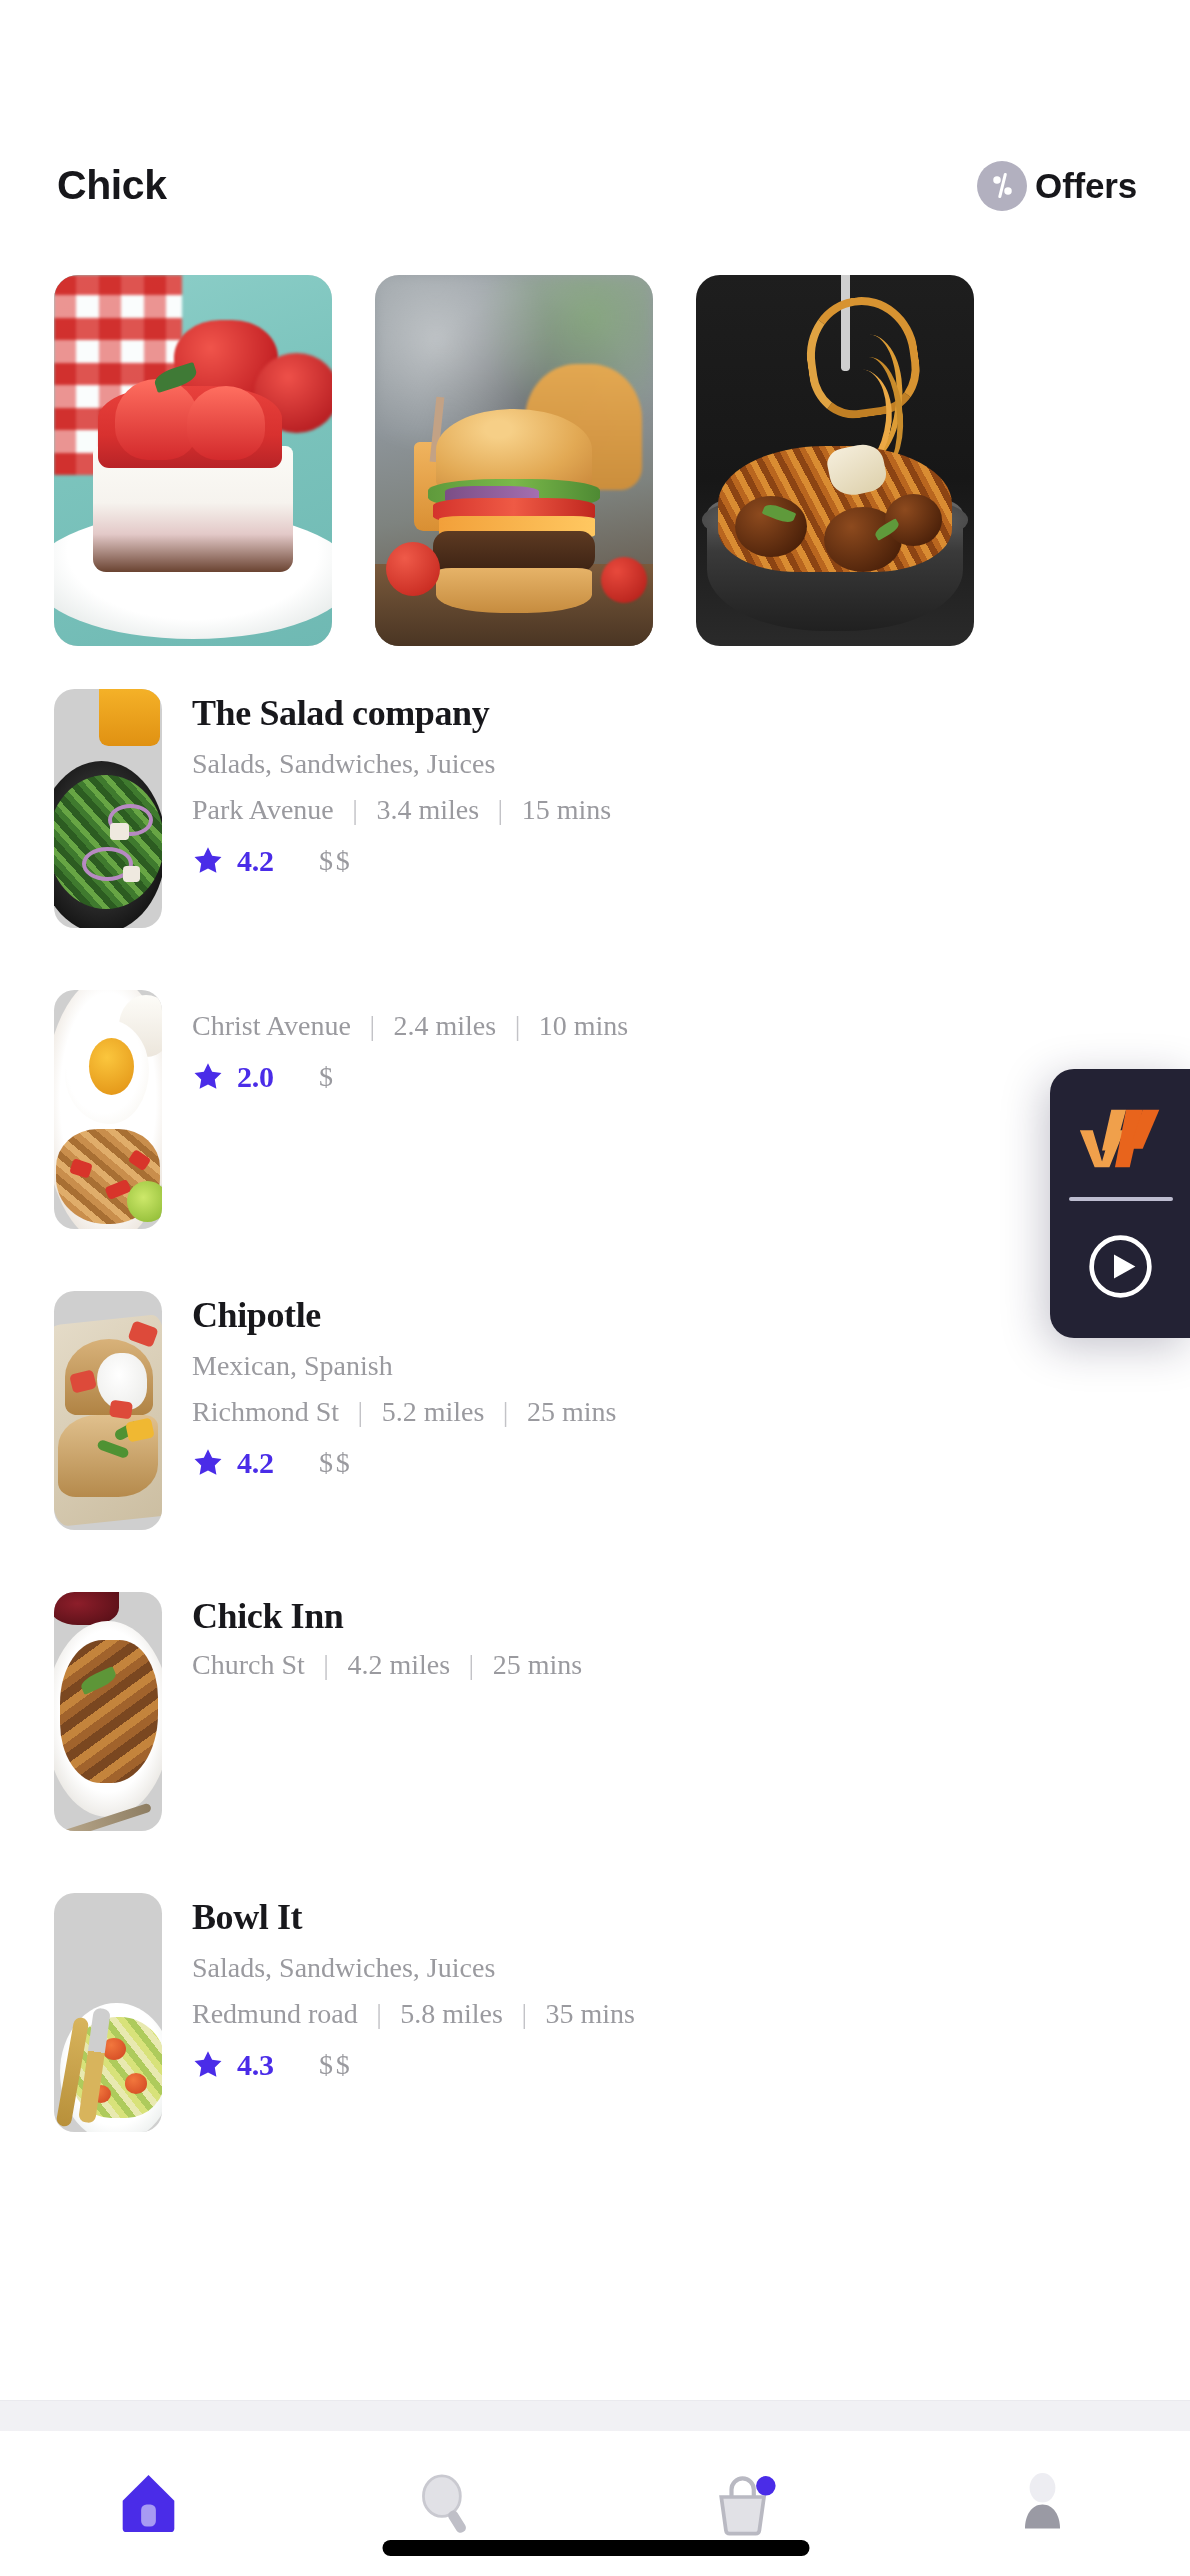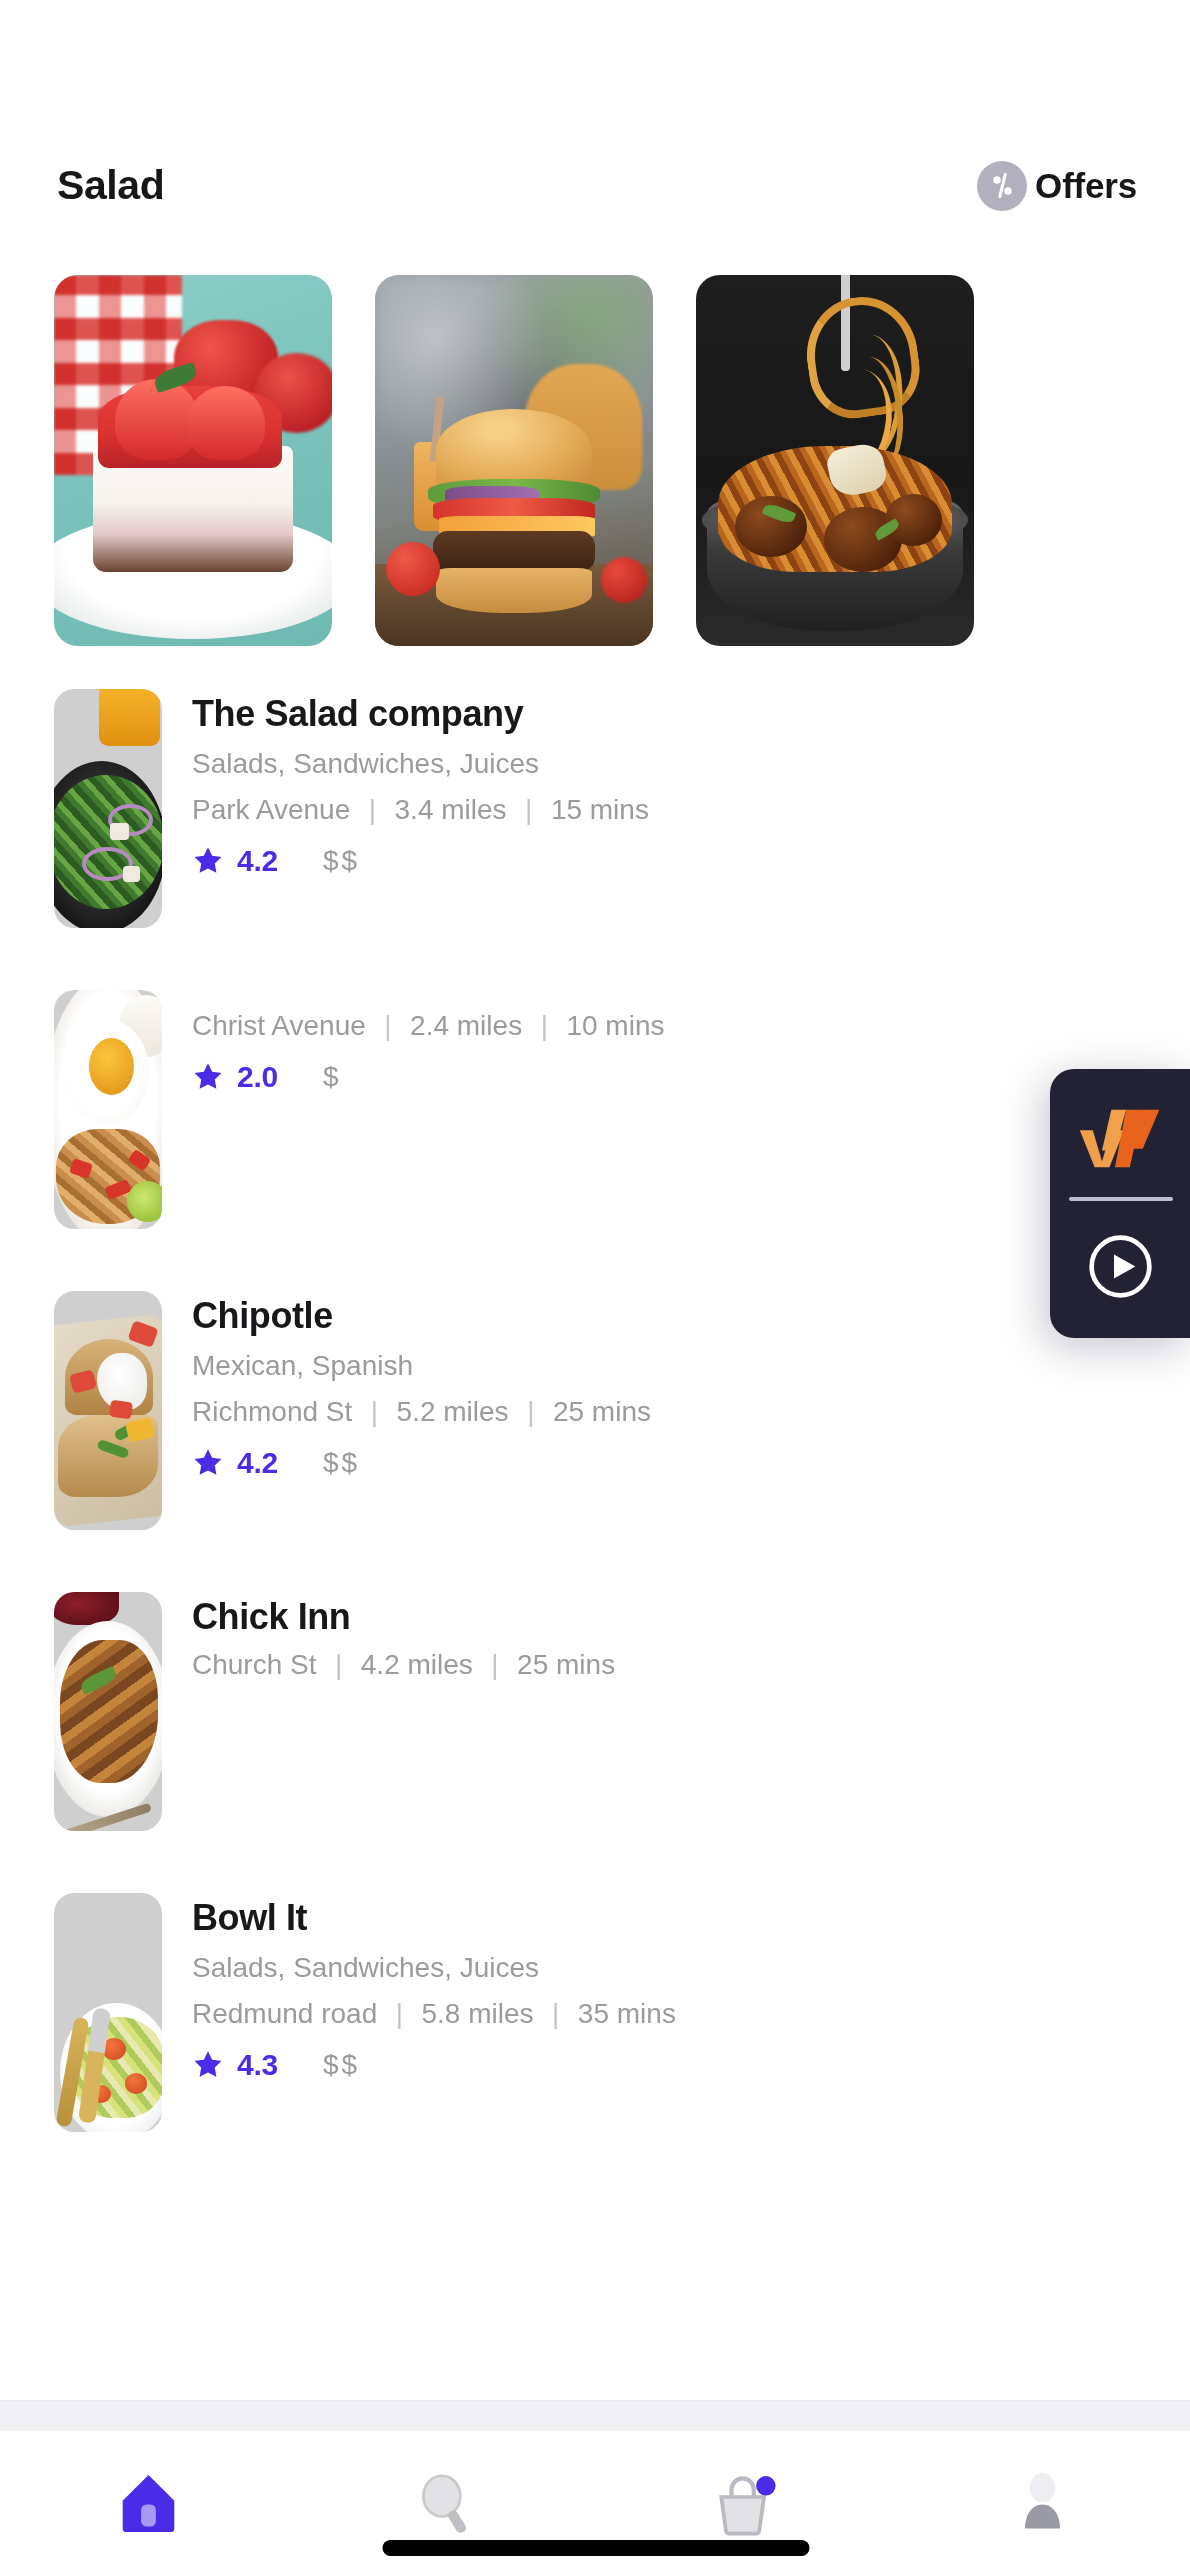--- a/index.html
+++ b/index.html
@@ -258,20 +258,21 @@
     flex-direction: column;
     gap: 62px;
     position: relative;
     z-index: 1;
   }
   .restaurant-row {
     display: flex;
     gap: 30px;
     align-items: flex-start;
     cursor: pointer;
+    font-family: Liberation Serif, serif;
   }
   .thumb {
     width: 108px;
     height: 239px;
     border-radius: 20.4px;
     flex: 0 0 108px;
     overflow: hidden;
     position: relative;
     background: #cfcfcf;
   }
@@ -476,21 +477,21 @@
   }
 </style>
 </head>
 <body>
 
 <div class="app">
 
   <div class="status-spacer"></div>
 
   <div class="header">
-    <div class="page-title">Salad</div>
+    <div class="page-title">Chick</div>
 
     <div class="offers-btn">
       <span class="offers-icon">
         <svg width="33" height="33" viewBox="0 0 36 36" aria-hidden="true">
           <circle cx="12" cy="12" r="4.1" fill="#ffffff"></circle>
           <circle cx="24" cy="24" r="4.1" fill="#ffffff"></circle>
           <rect x="16.4" y="4" width="3.3" height="28" rx="1.6" fill="#ffffff" transform="rotate(14 18 18)"></rect>
         </svg>
       </span>
       <span class="offers-label">Offers</span>

